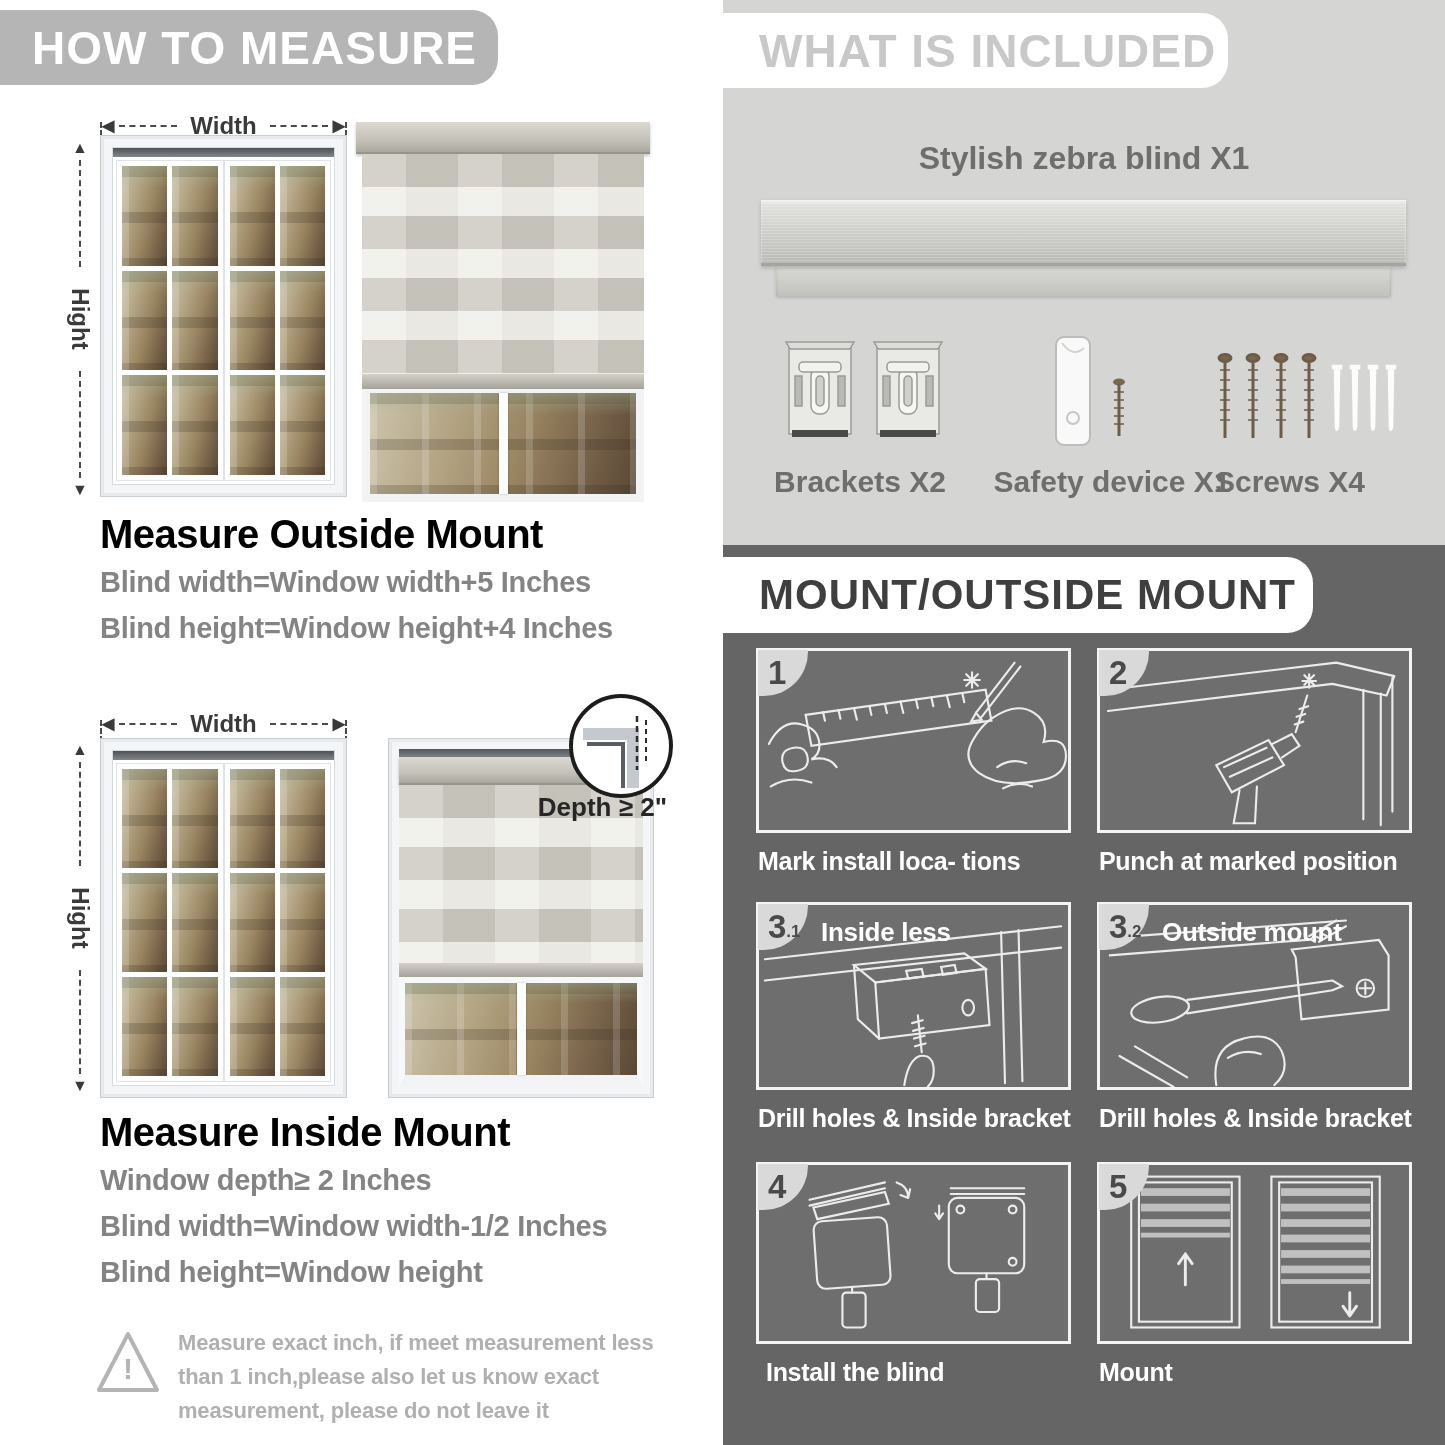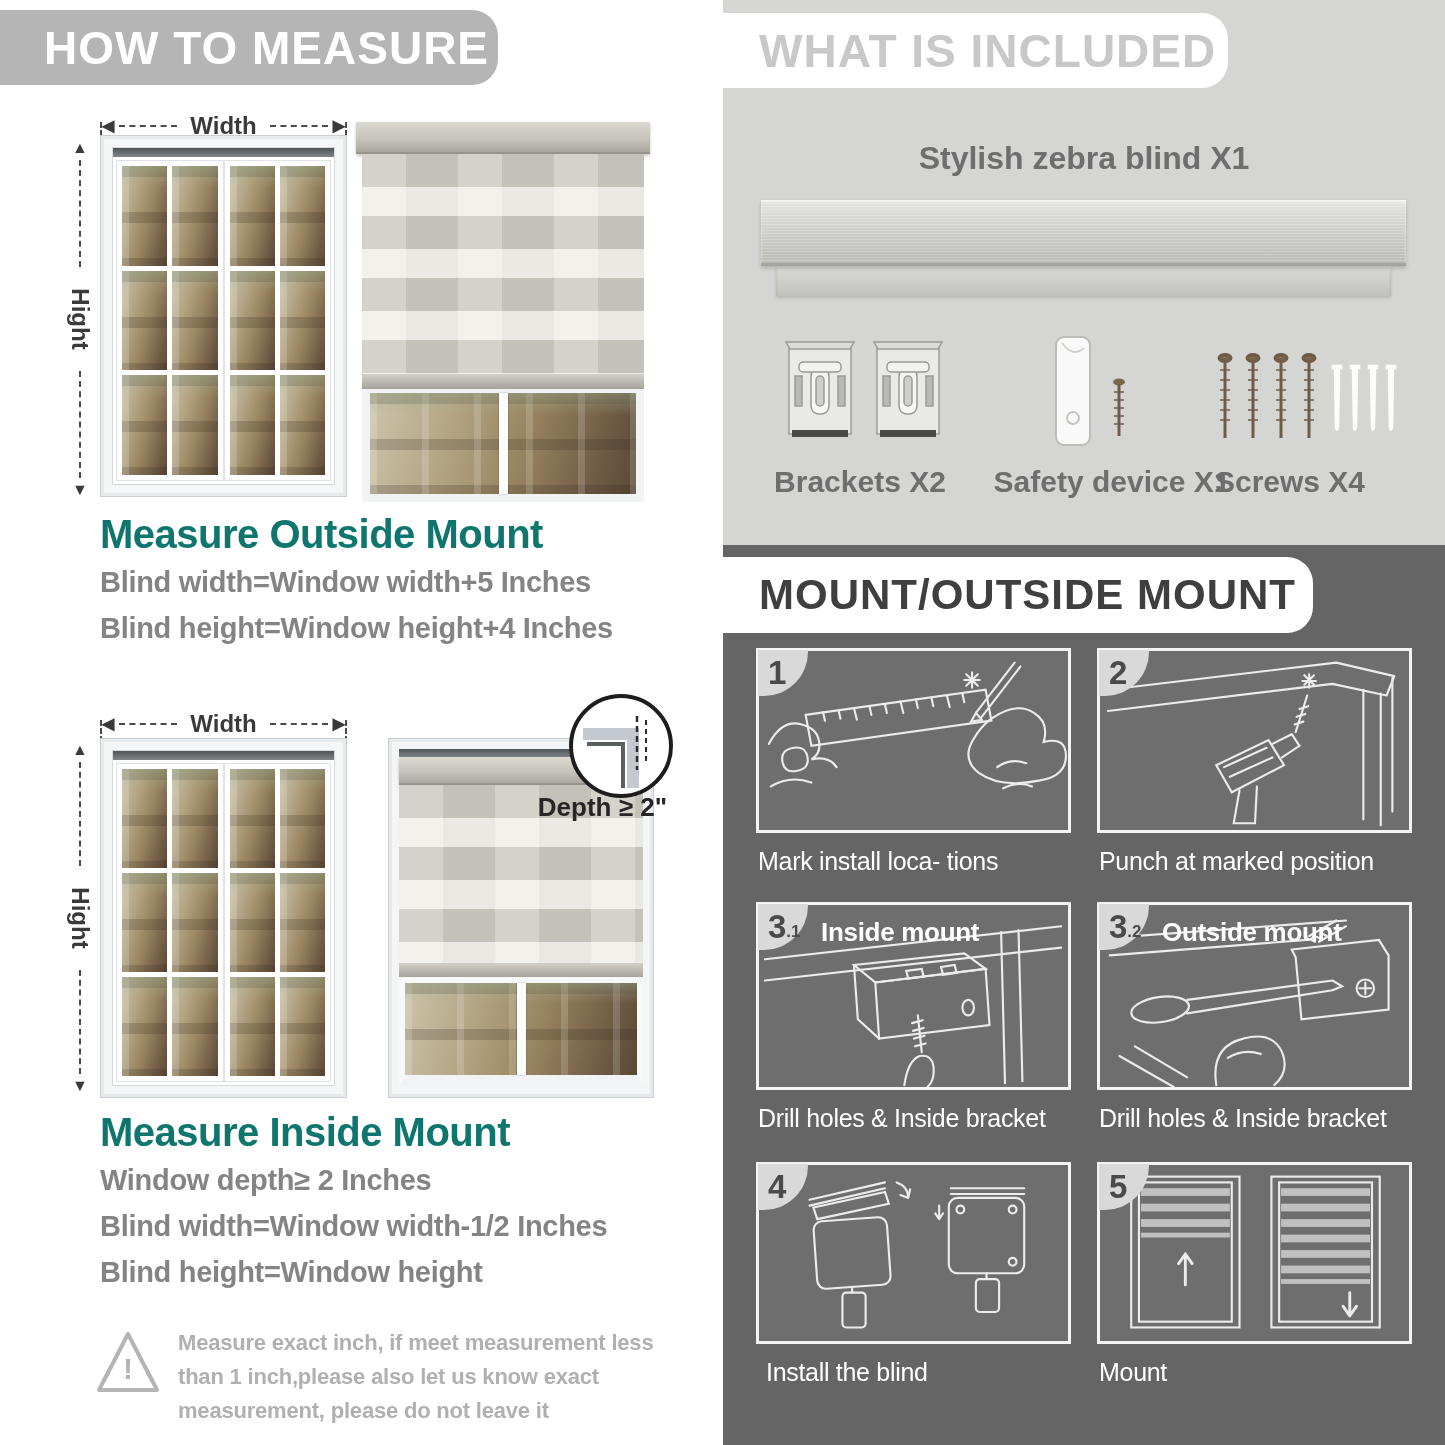--- a/index.html
+++ b/index.html
@@ -3,28 +3,28 @@
 <meta charset="utf-8">
 <style>
   html,body{margin:0;padding:0;background:#fff;}
   .stage{position:relative;width:1445px;height:1445px;background:#fff;overflow:hidden;
          font-family:"Liberation Sans",sans-serif;}
   .abs{position:absolute;}
 
   
   .banner{position:absolute;display:flex;align-items:center;font-weight:700;letter-spacing:1px;}
   .banner-left{left:0;top:10px;width:498px;height:75px;background:#b5b5b5;border-radius:0 26px 26px 0;
-               color:#fff;font-size:46px;padding-left:44px;box-sizing:border-box;}
+               color:#fff;font-size:46px;padding-left:32px;box-sizing:border-box;}
   .banner-included{left:0;top:13px;width:505px;height:75px;background:#fff;border-radius:0 26px 26px 0;
                color:#c8c8c8;font-size:46px;padding-left:36px;box-sizing:border-box;}
   .banner-mount{left:0;top:12px;width:590px;height:76px;background:#fff;border-radius:0 26px 26px 0;
                color:#3f3f3f;font-size:42px;padding-left:36px;box-sizing:border-box;}
 
   
-  .sec-title{position:absolute;left:100px;font-size:40px;font-weight:700;color:#0f766e;letter-spacing:-0.5px;}
+  .sec-title{position:absolute;left:100px;font-size:40px;font-weight:700;color:#000000;letter-spacing:-0.5px;}
   .sec-line{position:absolute;left:100px;font-size:29px;font-weight:700;color:#848484;letter-spacing:-0.3px;white-space:nowrap;}
   .warn-text{position:absolute;left:178px;top:1326px;width:480px;font-size:22px;font-weight:700;
              color:#b0b0b0;line-height:34px;letter-spacing:-0.2px;}
 
   
   .photo{
     background:
       linear-gradient(180deg, rgba(164,178,148,.45) 0%, rgba(164,178,148,0) 22%),
       repeating-linear-gradient(90deg, rgba(255,255,255,.16) 0 7px, rgba(0,0,0,0) 7px 52px),
       repeating-linear-gradient(180deg, rgba(52,42,30,.22) 0 11px, rgba(0,0,0,0) 11px 46px),
@@ -101,21 +101,21 @@
       box-shadow:inset 0 3px 3px rgba(0,0,0,.15), 0 2px 3px rgba(0,0,0,.15);}
   .item-lbl{position:absolute;top:465px;font-size:30px;font-weight:700;color:#6e6e6e;text-align:center;}
 
   .mount{position:absolute;left:0;top:545px;width:722px;height:900px;background:#656565;}
   .panel{position:absolute;width:315px;border:3px solid #f4f4f4;background:#6e6e6e;box-sizing:border-box;}
   .badge{position:absolute;left:-1px;top:-1px;width:50px;height:46px;background:#d9d9d9;
          border-radius:0 0 44px 0;display:flex;align-items:center;justify-content:flex-start;
          padding-left:10px;box-sizing:border-box;color:#4a4a4a;font-size:33px;font-weight:700;}
   .badge .sub{font-size:17px;margin-top:10px;}
   .inline-lbl{position:absolute;left:62px;top:12px;color:#fff;font-size:26px;font-weight:700;letter-spacing:-0.3px;}
-  .caption{position:absolute;color:#fff;font-size:25px;font-weight:400;letter-spacing:-0.3px;white-space:nowrap;}
+  .caption{position:absolute;color:#fff;font-size:25px;font-weight:700;letter-spacing:-0.3px;white-space:nowrap;}
   .sketch{position:absolute;inset:0;width:100%;height:100%;}
 </style>
 </head>
 <body>
 
 <div class="stage">
 
   <div class="banner banner-left">
     <span>HOW TO MEASURE</span>
   </div>
@@ -380,21 +380,21 @@
           <path d="M150 68 l16 -2 l2 8 l-16 2 z M186 64 l14 -2 l2 8 l-14 2 z"></path>
           <ellipse cx="214" cy="106" rx="6" ry="8"></ellipse>
           <path d="M166 152 L162 114"></path>
           <path d="M159 146 l11 -3 M158 138 l11 -3 M157 130 l11 -3 M156 122 l11 -3"></path>
           <path d="M148 186 q4 -26 16 -30 q12 -2 14 10 q2 14 -6 22"></path>
         </svg>
         <div class="badge">
           <span>3</span>
             <span class="sub">.1</span>
         </div>
-        <div class="inline-lbl">Inside mount</div>
+        <div class="inline-lbl">Inside less</div>
       </div>
       <div class="caption" style="left:35px;top:559px;">Drill holes &amp;  Inside bracket</div>
 
       <div class="panel" style="left:374px;top:357px;height:188px;">
         <svg class="sketch" viewBox="0 0 315 188" fill="none" stroke="#ececec" stroke-width="2.2" stroke-linecap="round">
           <path d="M8 34 L252 16 M8 52 L212 36"></path>
           <path d="M196 46 L286 36 L296 52 L296 108 L206 118 L200 54 Z"></path>
           <path d="M214 32 l28 -16 M224 38 l28 -16"></path>
           <path d="M216 36 l4 2 M222 33 l4 2 M228 30 l4 2"></path>
           <circle cx="272" cy="86" r="9"></circle>

